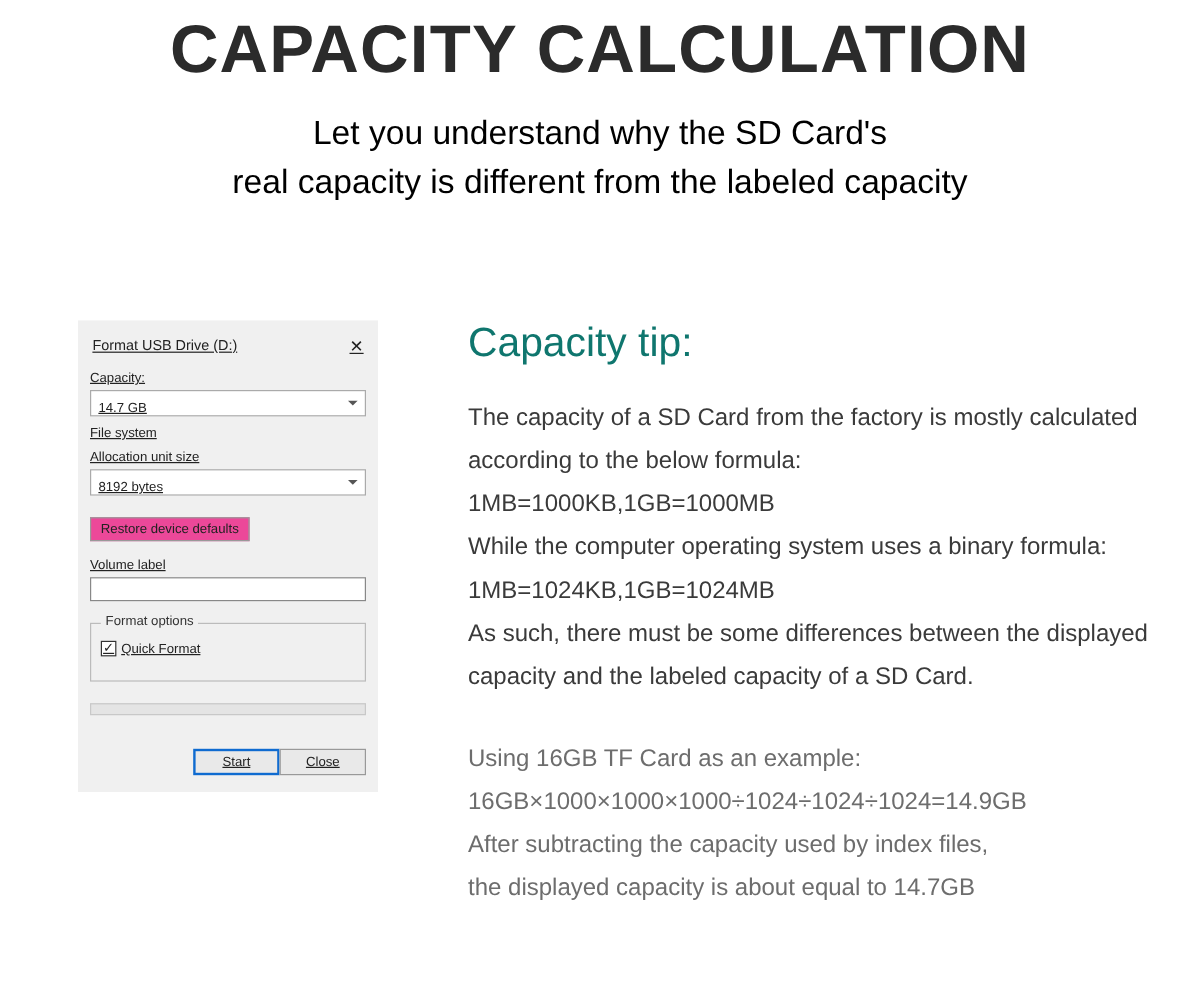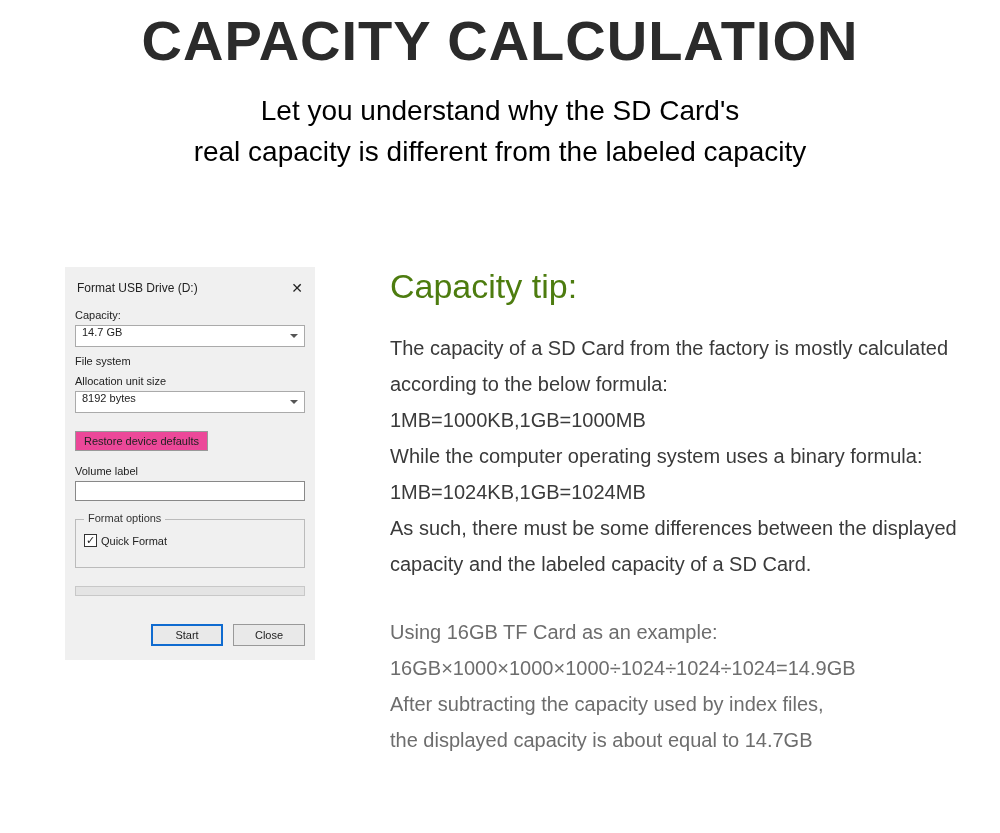--- a/index.html
+++ b/index.html
@@ -32,20 +32,21 @@
     margin-top: 95px;
     padding: 0 20px 0 65px;
   }
   
   .dialog {
     width: 251px;
     background: #f0f0f0;
     position: relative;
     padding: 10px 10px 14px 10px;
     font-family: "Segoe UI", Tahoma, sans-serif;
+    text-decoration: underline;
   }
   .dialog-titlebar {
     display: flex;
     justify-content: space-between;
     align-items: center;
     font-size: 12px;
     color: #222;
     padding: 4px 2px 14px 2px;
   }
   .close-x {
@@ -61,21 +62,21 @@
   }
   .select {
     width: 100%;
     height: 22px;
     background: #ffffff;
     border: 1px solid #aaa;
     font-size: 11px;
     padding: 0 18px 0 6px;
     position: relative;
     display: flex;
-    align-items: flex-start;
+    align-items: flex-end;
   }
   .select::after {
     content: "";
     position: absolute;
     right: 6px;
     top: 50%;
     width: 0; height: 0;
     border-left: 4px solid transparent;
     border-right: 4px solid transparent;
     border-top: 4px solid #555;
@@ -132,21 +133,20 @@
   .progress-bar {
     width: 100%;
     height: 10px;
     background: #e4e4e4;
     border: 1px solid #c8c8c8;
     margin-top: 18px;
   }
   .dialog-buttons {
     display: flex;
     justify-content: flex-end;
-    gap: 10px;
     margin-top: 28px;
   }
   .dlg-btn {
     width: 72px;
     height: 22px;
     font-size: 11px;
     background: #e9e9e9;
     display: flex;
     align-items: center;
     justify-content: center;
@@ -155,21 +155,21 @@
   .dlg-btn-primary { border: 2px solid #0f6bd0; }
   .dlg-btn-secondary { border: 1px solid #999; }
 
   
   .tip-col {
     margin-left: 75px;
     max-width: 590px;
   }
   .tip-heading {
     font-size: 34px;
-    color: #4d7c0f;
+    color: #0f766e;
     font-weight: 400;
     margin-bottom: 24px;
   }
   .tip-body p {
     font-size: 20px;
     line-height: 1.8;
     color: #3a3a3a;
     font-weight: 400;
   }
   .tip-body .example-block {

